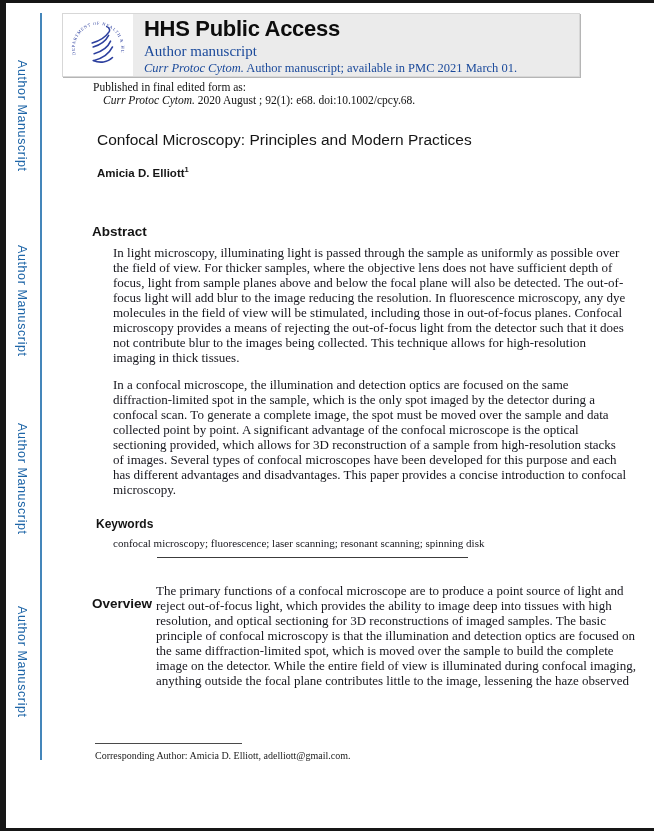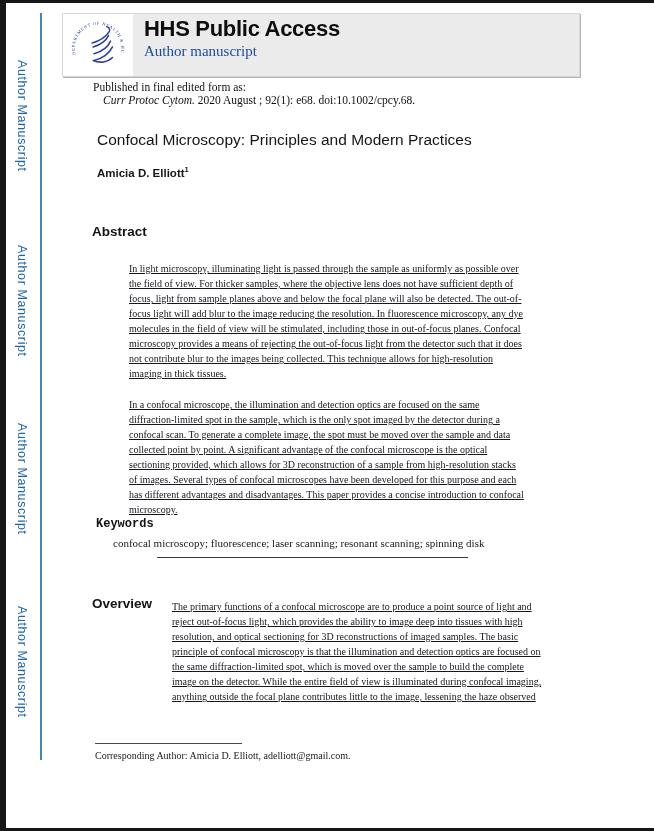--- a/index.html
+++ b/index.html
@@ -56,29 +56,29 @@
   }
 
   .sec-h{
     position:absolute;margin:0;font-family:"Liberation Sans",sans-serif;
     font-weight:bold;font-size:13.5px;color:#141414;
   }
   .abstract-h{left:92px;top:224px;}
   .overview-h{left:92px;top:564px;margin-top:32px;}
 
   .body-block p{
-    margin:16px;white-space:pre;font-size:10px;line-height:15px;color:#16161d;text-decoration:underline;
+    margin:0;white-space:pre;font-size:13px;line-height:15px;color:#16161d;
   }
   .abstract-body{position:absolute;left:113px;top:245px;}
   .abstract-body p + p{margin-top:12px;}
   .overview-body{position:absolute;left:156px;top:583px;}
 
   .kw-h{
     position:absolute;left:96px;top:517px;margin:0;
-    font-family:Liberation Mono, monospace;font-weight:bold;font-size:12px;color:#141414;
+    font-family:Liberation Sans, sans-serif;font-weight:bold;font-size:12px;color:#141414;
   }
   .kw-text{position:absolute;left:113px;top:537px;font-size:11px;white-space:pre;color:#16161d;}
   .kw-rule{position:absolute;left:157px;top:557px;width:311px;height:1px;background:#3c3c3c;}
 
   .foot-rule{position:absolute;left:95px;top:743px;width:147px;height:1px;background:#4a4a4a;}
   .foot-note{position:absolute;left:95px;top:750px;font-size:10px;color:#1a1a1a;text-align:right;}
 
   .seal-text{font-family:"Liberation Serif",serif;font-size:4.6px;letter-spacing:.75px;fill:#2c3f9e;}
 </style>
 </head>
@@ -110,20 +110,21 @@
           <path d="M43 20 c-3 6 -9 10 -16 12"></path>
           <path d="M45 26 c-3 7 -10 11 -17 13"></path>
           <path d="M47 32 c-4 8 -11 12 -19 14"></path>
           <path d="M27 46 c7 3 15 2 20 -3"></path>
         </g>
       </svg>
     </div>
     <div class="banner-text">
       <div class="banner-title">HHS Public Access</div>
       <div class="banner-sub">Author manuscript</div>
+      <div class="banner-cite"><i>Curr Protoc Cytom.</i> <span>Author manuscript; available in PMC 2021 March 01.</span></div>
     </div>
   </header>
 
   <div class="published">
     <div>Published in final edited form as:</div>
     <div class="pub-cite"><i>Curr Protoc Cytom.</i> <span>2020 August ; 92(1): e68. doi:10.1002/cpcy.68.</span></div>
   </div>
 
   <h2 class="art-title">Confocal Microscopy: Principles and Modern Practices</h2>
 

